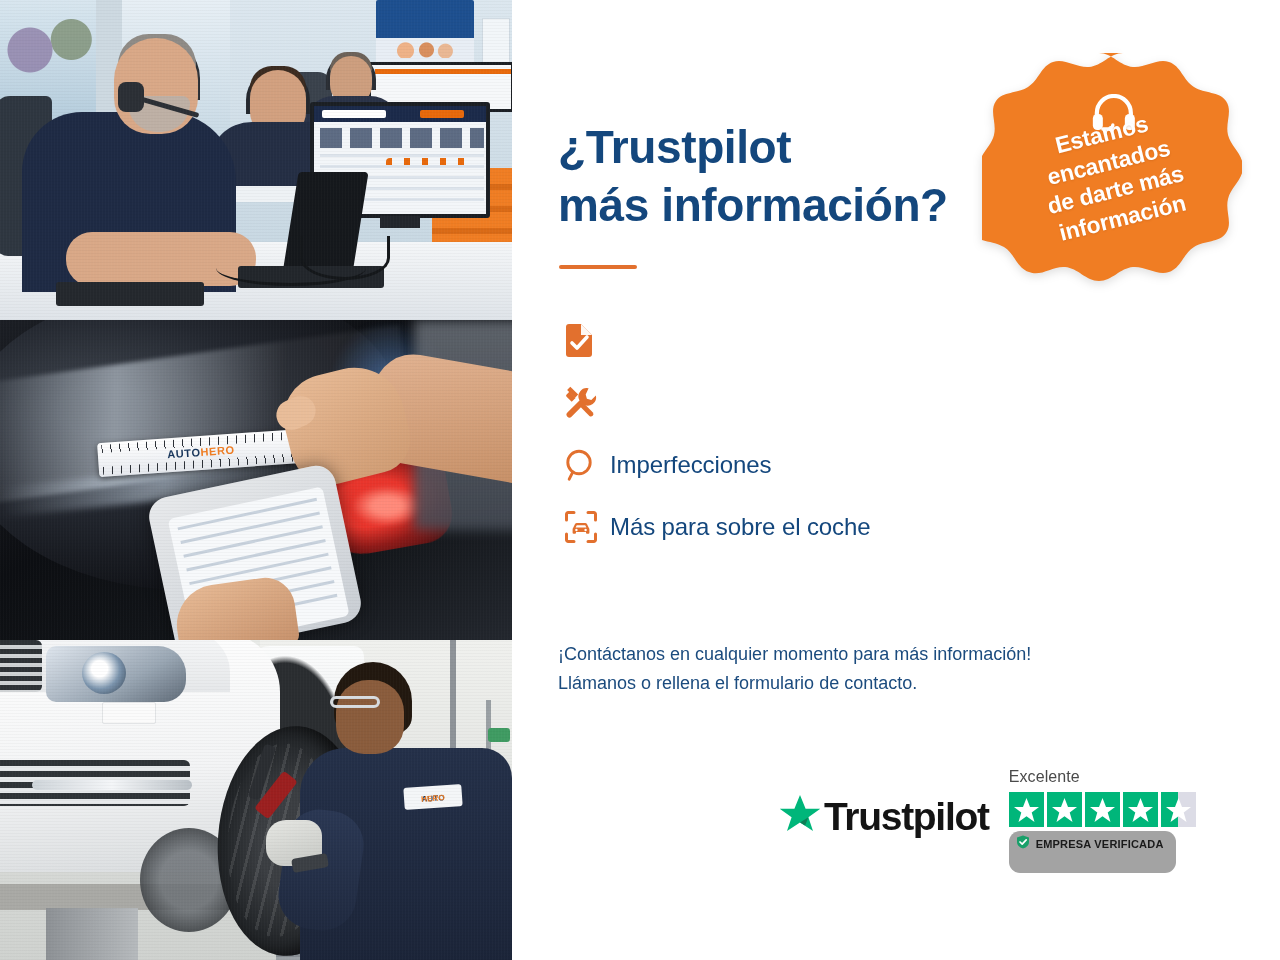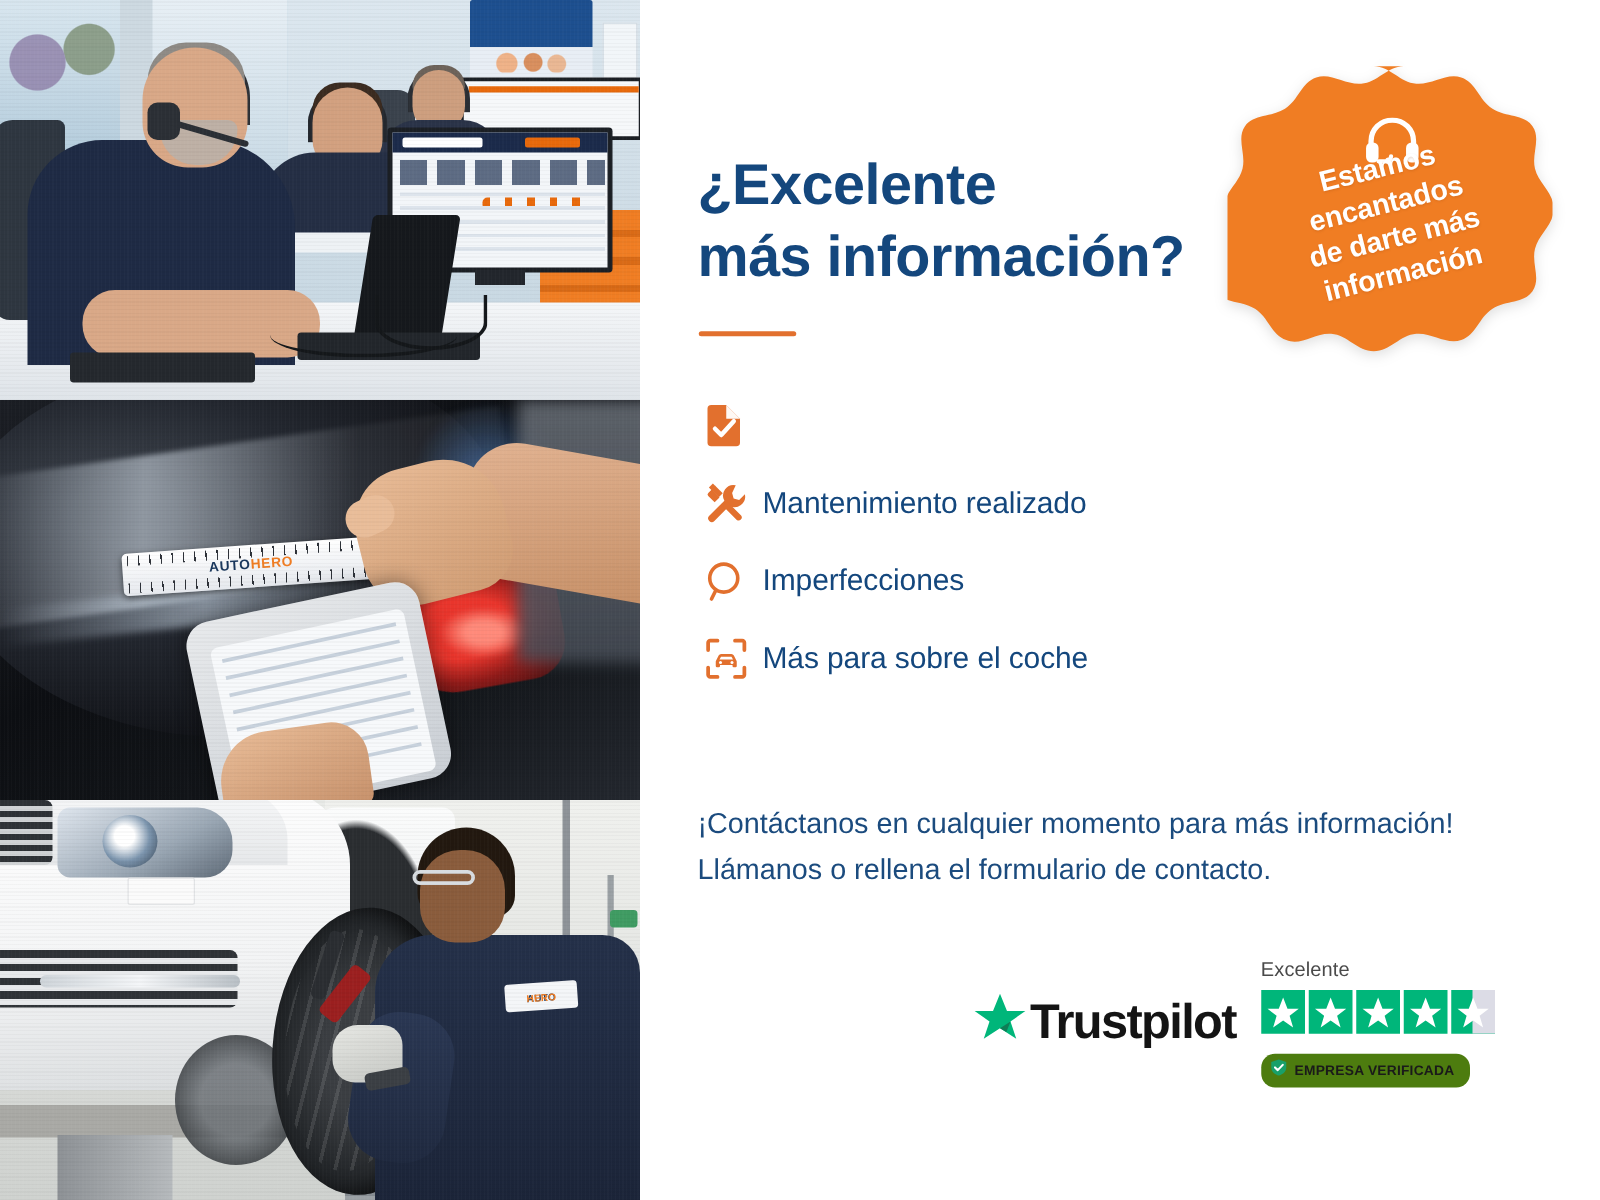--- a/index.html
+++ b/index.html
@@ -321,21 +321,21 @@
     letter-spacing: -0.1px;
     white-space: nowrap;
   }
 
   .contact {
     position:absolute;
     left: 46px;
     top: 640px;
     width: 680px;
     color:#1b4b7e;
-    font-size: 23px;
+    font-size: 18px;
     line-height: 1.62;
     white-space: pre-line;
   }
 
   
   .badge-wrap {
     position:absolute;
     left: 470px;     
     top: 48px;
     width: 260px;
@@ -403,28 +403,28 @@
     background:#00b67a;
     display:flex; align-items:center; justify-content:center;
     overflow:hidden;
   }
   .tp-star.half .half-grey {
     position:absolute; right:0; top:0; width:50%; height:100%;
     background:#dcdce6;
   }
   .tp-star svg { position:relative; z-index:2; }
   .tp-verified {
-    margin-top: 16px;
+    margin-top: 4px;
     display:inline-flex;
     align-items:center;
     gap:6px;
     align-self:flex-start;
-    background:#4d7c0f;
+    background:#a3a3a3;
     border-radius: 11px;
-    padding: 4px 12px 4px 7px;
+    padding: 4px 12px 20px 7px;
   }
   .tp-verified .vtext {
     font-size: 11px;
     font-weight: bold;
     color:#1a1a1a;
     letter-spacing:.2px;
   }
 </style>
 </head>
 <body>
@@ -558,21 +558,21 @@
       <div class="tool"></div>
       <div class="glove"></div>
       <div class="watch"></div>
       <div class="photo-grain"></div>
     </div>
 
   </div>
 
   <div class="content">
 
-    <h1 class="headline">¿Excelente
+    <h1 class="headline">¿Trustpilot
 más información?</h1>
 
     <div class="rule"></div>
 
     <div class="badge-wrap">
       <svg class="badge-blob" viewBox="0 0 260 258" xmlns="http://www.w3.org/2000/svg">
         <path fill="#f07d23" d="
           M130 4
           c13 0 21 13 34 14 13 1 24-9 36-5 12 4 14 18 25 25 11 7 25 4 32 14 7 10 -1 22 2 34 3 12 15 19 15 32 0 13-12 20-15 32-3 12 5 24-2 34-7 10-21 7-32 14-11 7-13 21-25 25-12 4-23-6-36-5-13 1-21 14-34 14-13 0-21-13-34-14-13-1-24 10-36 5-12-4-14-18-25-25-11-7-25-4-32-14-7-10 1-22-2-34C-2 138 10 131 10 118c0-13 12-20 15-32 3-12-5-24 2-34 7-10 21-7 32-14C70 31 72 17 84 13c12-4 23 6 36 5 13-1 21-14 34-14z
           " transform="translate(-13,1)"></path>
@@ -610,21 +610,20 @@
         <span class="ico">
           <svg width="34" height="34" viewBox="0 0 34 34" xmlns="http://www.w3.org/2000/svg">
             <g fill="#e2702e">
               <path d="M24.6 2.2 a8.4 8.4 0 0 0-9.1 12.3 L3.4 26.6 a2.9 2.9 0 0 0 0 4.1 l0 0 a2.9 2.9 0 0 0 4.1 0 L19.6 18.6 A8.4 8.4 0 0 0 31.9 9.4 l-4.6 4.6 -4.4 -1.2 -1.2 -4.4 z"></path>
               <path d="M28.9 26.4 L17.6 15.1 l-3.5 3.5 11.3 11.3 a2.5 2.5 0 0 0 3.5 -3.5 z"></path>
               <path d="M8.6 2.4 L2.6 8.4 a1.6 1.6 0 0 0 0 2.3 l5.1 5.1 3.9 -3.9 -5.1 -5.1 z" transform="rotate(0 8 9)"></path>
               <path d="M3.1 3.9 l3.2 -3.2 7.9 7.9 -3.2 3.2 z"></path>
             </g>
           </svg>
         </span>
-        <span class="txt">Mantenimiento realizado</span>
       </div>
 
       <div class="feature">
         <span class="ico">
           <svg width="32" height="34" viewBox="0 0 32 34" xmlns="http://www.w3.org/2000/svg">
             <circle cx="15" cy="14.5" r="11.2" fill="none" stroke="#e2702e" stroke-width="2.9"></circle>
             <path d="M8.6 24.4 L5.2 31.2" fill="none" stroke="#e2702e" stroke-width="2.9" stroke-linecap="round"></path>
           </svg>
         </span>
         <span class="txt">Imperfecciones</span>

